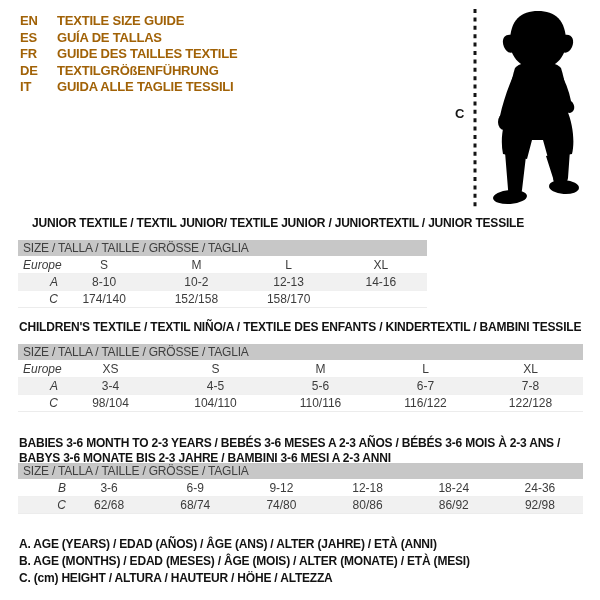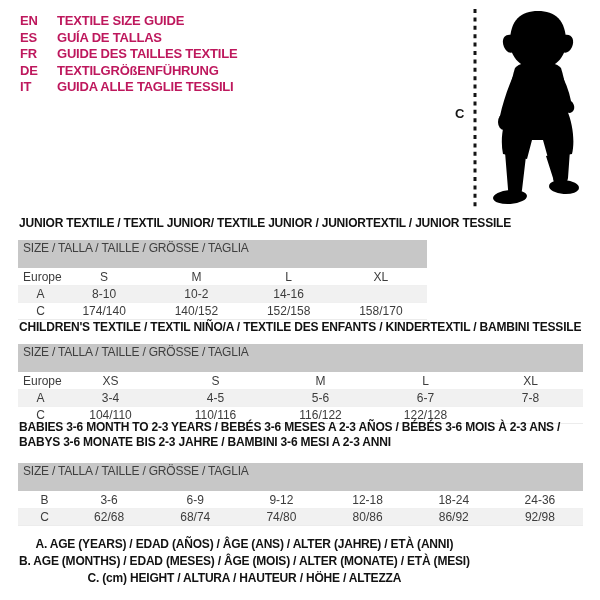--- a/index.html
+++ b/index.html
@@ -5,55 +5,55 @@
   html,body{margin:0;padding:0;}
   body{
     width:600px;height:600px;background:#ffffff;overflow:hidden;position:relative;
     font-family:"Liberation Sans", sans-serif;color:#1b1b1b;
     -webkit-font-smoothing:antialiased;
   }
   .abs{position:absolute;}
 
   
   .lang-list{left:20px;top:13px;}
-  .lang-row{display:flex;font-weight:bold;font-size:13px;line-height:16.6px;letter-spacing:-0.2px;color:#be185d;}
+  .lang-row{display:flex;font-weight:bold;font-size:13px;line-height:16.6px;letter-spacing:-0.2px;color:#a16207;}
   .lang-code{width:37px;flex:0 0 37px;}
 
   
   .dash-line{left:472px;top:9px;}
   .c-label{left:455px;top:106px;font-weight:bold;font-size:13px;color:#161616;}
   .baby{left:482px;top:6px;}
 
   
   .tbl-title{font-weight:bold;font-size:12px;letter-spacing:-0.2px;color:#121212;line-height:14.5px;white-space:nowrap;}
-  .t1-title{left:19px;top:216px;}
+  .t1-title{left:32px;top:216px;}
   .t2-title{left:19px;top:320px;}
-  .t3-title{left:19px;top:420px;}
+  .t3-title{left:19px;top:436px;}
 
   .tbl{border-bottom:1px solid #ececec;}
   .t1{left:18px;top:240px;width:409px;}
   .t2{left:18px;top:344px;width:565px;}
   .t3{left:18px;top:463px;width:565px;}
 
   .tbl-head{
-    height:28px;background:#c7c7c7;color:#3f3f3f;
+    height:16px;background:#c7c7c7;color:#3f3f3f;
     font-size:12px;line-height:16px;padding-left:5px;letter-spacing:-0.2px;
     font-weight:normal;
   }
   .row{display:grid;height:16px;font-size:12px;line-height:16px;color:#3c3c3c;border-top:1px solid #f0f0f0;}
   .row.first{border-top:1px solid #ffffff;}
   .cols4{grid-template-columns:40px repeat(4,1fr);}
   .cols5{grid-template-columns:40px repeat(5,1fr);}
   .cols6{grid-template-columns:48px repeat(6,1fr);}
   .cell{text-align:center;white-space:nowrap;}
-  .lbl{text-align:center;padding-left:5px;}
+  .lbl{text-align:right;padding-left:5px;font-style:italic;}
   .shade{background:#f1f1f1;}
 
   
-  .legend{left:19px;top:536px;text-align:center;}
+  .legend{left:19px;top:536px;}
   .legend-line{font-weight:bold;font-size:12px;line-height:17.2px;letter-spacing:-0.2px;color:#121212;white-space:nowrap;}
 </style>
 </head>
 <body>
 
 <div class="abs lang-list">
   <div class="lang-row">
     <span class="lang-code">EN</span>
     <span class="lang-label">TEXTILE SIZE GUIDE</span>
   </div>
@@ -112,26 +112,26 @@
     <span class="cell lbl">Europe</span>
     <span class="cell">S</span>
     <span class="cell">M</span>
     <span class="cell">L</span>
     <span class="cell">XL</span>
   </div>
   <div class="row cols4 shade">
     <span class="cell lbl">A</span>
     <span class="cell">8-10</span>
     <span class="cell">10-2</span>
+    <span class="cell">12-13</span>
     <span class="cell">14-16</span>
   </div>
   <div class="row cols4">
     <span class="cell lbl">C</span>
     <span class="cell">174/140</span>
-    <span class="cell">140/152</span>
     <span class="cell">152/158</span>
     <span class="cell">158/170</span>
   </div>
 </div>
 
 <div class="abs tbl-title t2-title">CHILDREN'S TEXTILE / TEXTIL NIÑO/A / TEXTILE DES ENFANTS / KINDERTEXTIL / BAMBINI TESSILE</div>
 <div class="abs tbl t2">
   <div class="tbl-head">SIZE / TALLA / TAILLE / GRÖSSE / TAGLIA</div>
   <div class="row cols5 first">
     <span class="cell lbl">Europe</span>
@@ -144,20 +144,21 @@
   <div class="row cols5 shade">
     <span class="cell lbl">A</span>
     <span class="cell">3-4</span>
     <span class="cell">4-5</span>
     <span class="cell">5-6</span>
     <span class="cell">6-7</span>
     <span class="cell">7-8</span>
   </div>
   <div class="row cols5">
     <span class="cell lbl">C</span>
+    <span class="cell">98/104</span>
     <span class="cell">104/110</span>
     <span class="cell">110/116</span>
     <span class="cell">116/122</span>
     <span class="cell">122/128</span>
   </div>
 </div>
 
 <div class="abs tbl-title t3-title">
   <div>BABIES 3-6 MONTH TO 2-3 YEARS / BEBÉS 3-6 MESES A 2-3 AÑOS / BÉBÉS 3-6 MOIS À 2-3 ANS /</div>
   <div>BABYS 3-6 MONATE BIS 2-3 JAHRE / BAMBINI 3-6 MESI A 2-3 ANNI</div>

